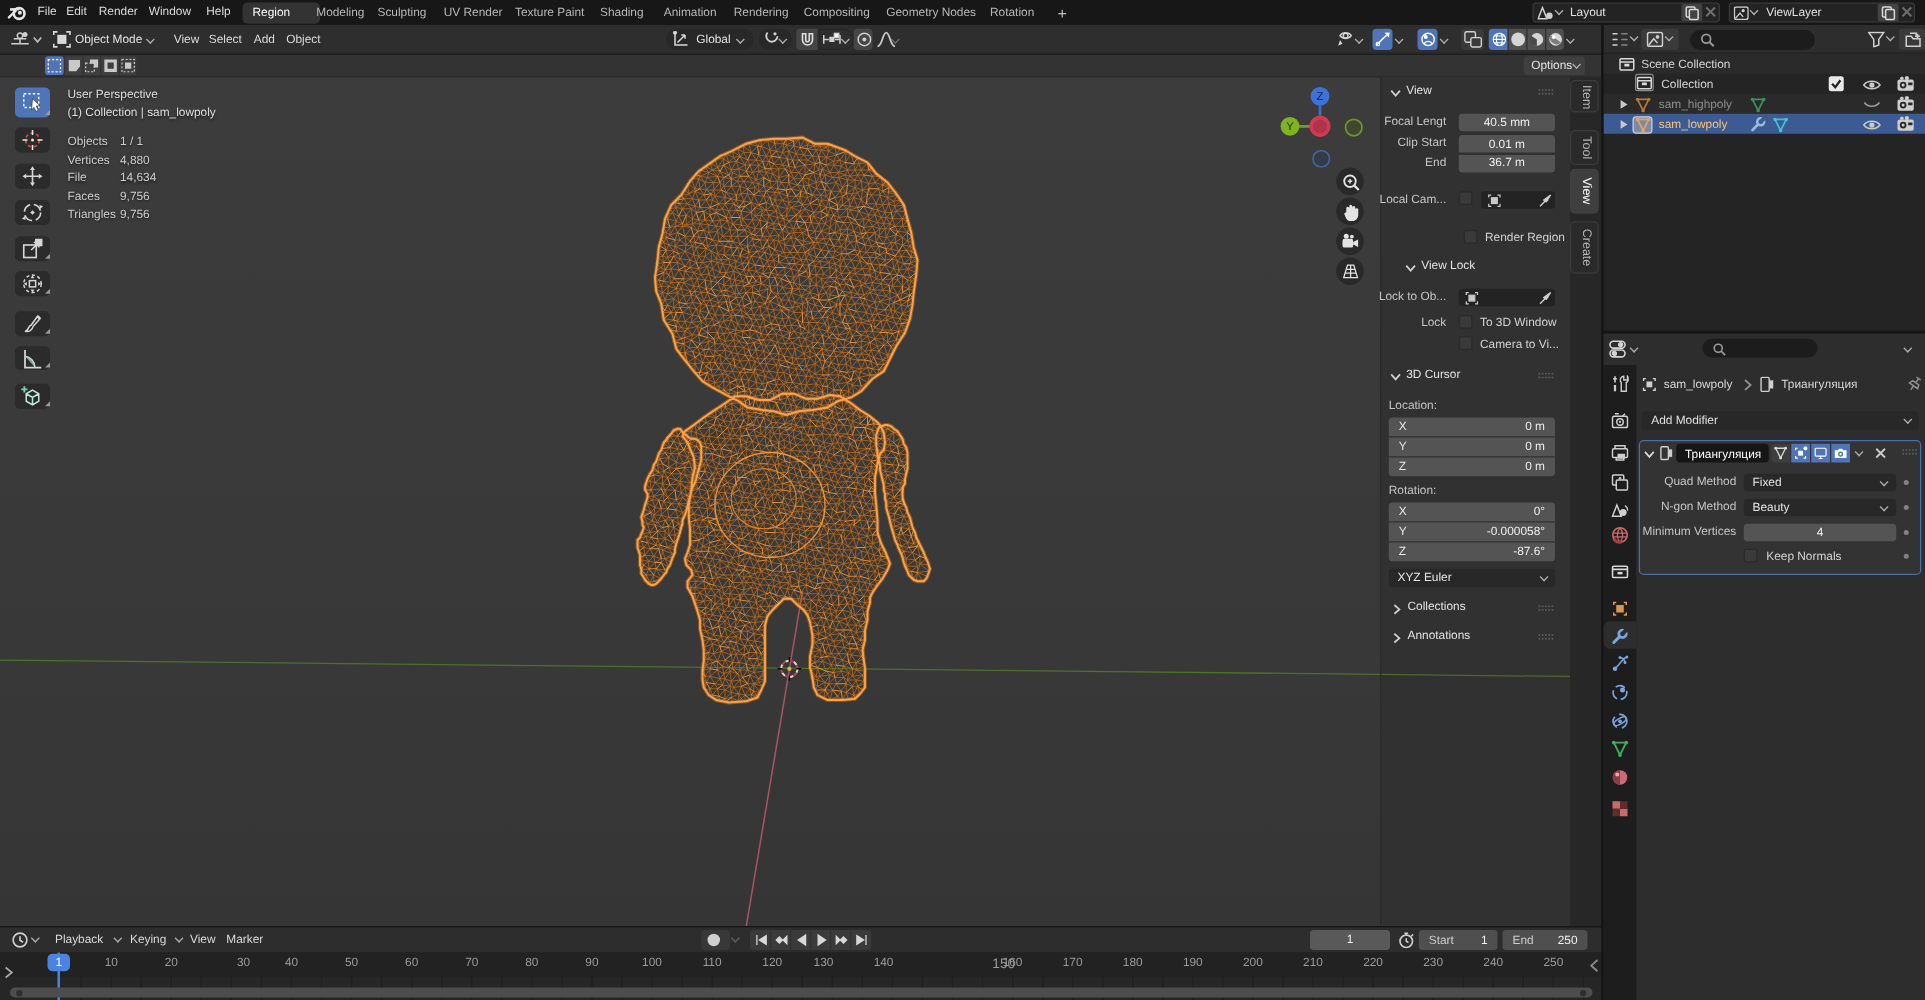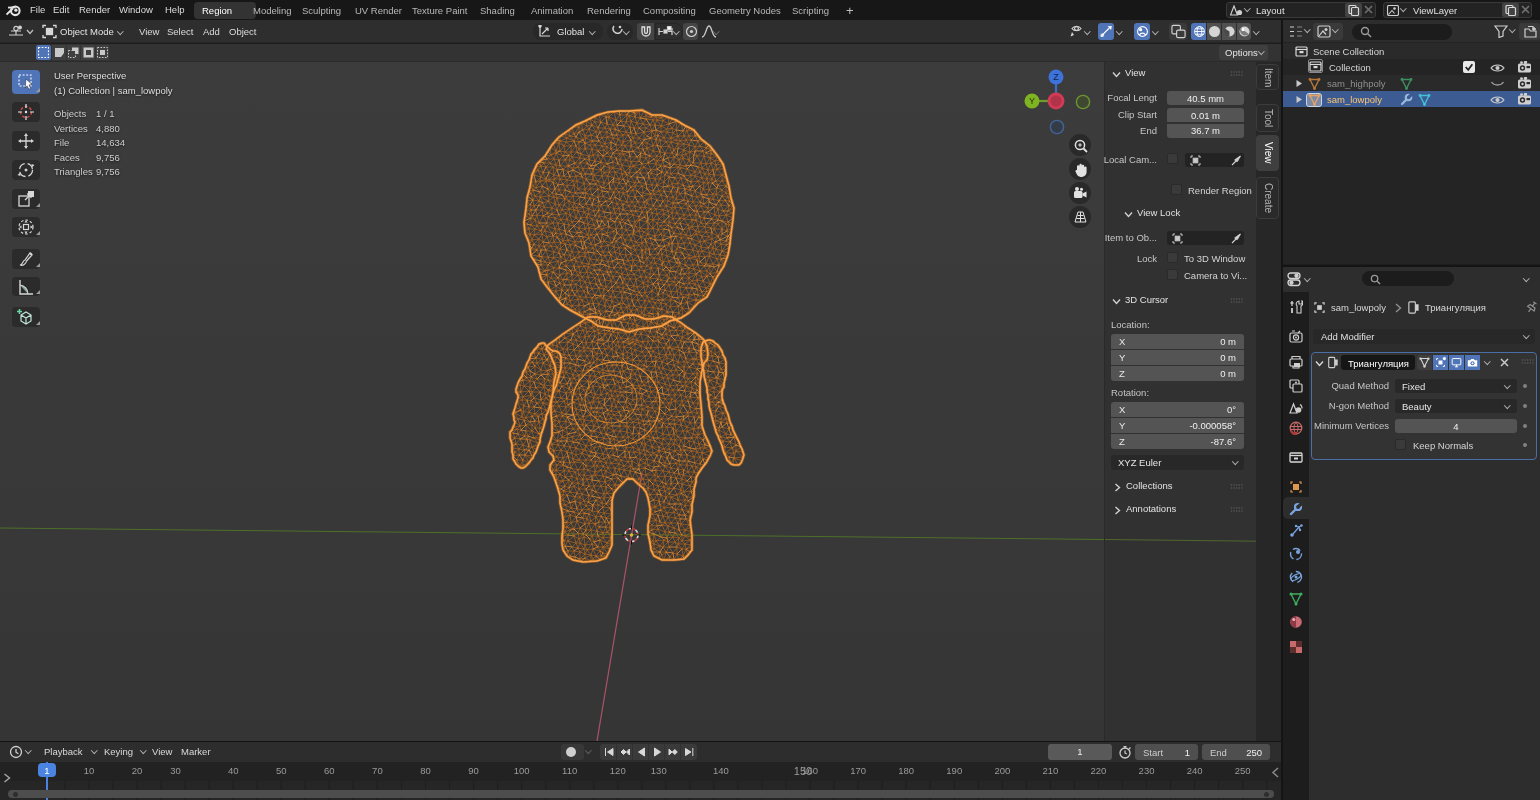--- a/index.html
+++ b/index.html
@@ -25,21 +25,21 @@
 <div class="txt" style="left:202px;top:6px;color:#ffffff">Region</div>
 <div class="txt" style="left:253px;top:6px;color:#b9b9b9">Modeling</div>
 <div class="txt" style="left:302px;top:6px;color:#b9b9b9">Sculpting</div>
 <div class="txt" style="left:355px;top:6px;color:#b9b9b9">UV Render</div>
 <div class="txt" style="left:412px;top:6px;color:#b9b9b9">Texture Paint</div>
 <div class="txt" style="left:480px;top:6px;color:#b9b9b9">Shading</div>
 <div class="txt" style="left:531px;top:6px;color:#b9b9b9">Animation</div>
 <div class="txt" style="left:587px;top:6px;color:#b9b9b9">Rendering</div>
 <div class="txt" style="left:643px;top:6px;color:#b9b9b9">Compositing</div>
 <div class="txt" style="left:709px;top:6px;color:#b9b9b9">Geometry Nodes</div>
-<div class="txt" style="left:792px;top:6px;color:#b9b9b9">Scripting</div>
+<div class="txt" style="left:792px;top:6px;color:#b9b9b9">Rotation</div>
 <div class="txt" style="left:846px;top:4px;color:#bfbfbf;font-size:13px">+</div>
 <div class="abs" style="left:1226px;top:2px;width:150px;height:16px;background:#232323;border:1px solid #3a3a3a;border-radius:3px"></div>
 <svg class="abs" style="left:1230px;top:5px" width="13" height="11" viewBox="0 0 13 11">
 <path d="M0.5 10 L4 1 L7.5 10 Z" fill="none" stroke="#cfcfcf" stroke-width="1.2"></path>
 <circle cx="9.5" cy="7.5" r="2.6" fill="#cfcfcf"></circle>
   </svg>
 <div class="txt" style="left:1256px;top:6px;color:#e0e0e0">Layout</div>
 <span class="v abs" style="left:1245px;top:8px"></span>
 <div class="abs" style="left:1383px;top:2px;width:149px;height:16px;background:#232323;border:1px solid #3a3a3a;border-radius:3px"></div>
 <svg class="abs" style="left:1387px;top:5px" width="12" height="11" viewBox="0 0 12 11">
@@ -357,21 +357,21 @@
   </svg>
 <svg class="abs" style="left:1231px;top:155px" width="11" height="11" viewBox="0 0 11 11">
 <path d="M1 10 L5 6 M5.5 3.5 L7.5 5.5 M4 5 L9.5 1 L6 6.5 Z" stroke="#cfcfcf" stroke-width="1.1" fill="#cfcfcf"></path>
   </svg>
 <div class="abs" style="left:1171px;top:184px;width:11px;height:11px;background:#3a3a3a;border:1px solid #2a2a2a;border-radius:2px"></div>
 <div class="txt" style="left:1188px;top:186px;font-size:9.5px;color:#d4d4d4">Render Region</div>
 <svg class="abs" style="left:1124px;top:210px" width="9" height="9" viewBox="0 0 9 9">
     <path d="M1 2.5 L4.5 6.5 L8 2.5" fill="none" stroke="#d0d0d0" stroke-width="1.4"></path>
   </svg>
 <div class="txt" style="left:1137px;top:208px;font-size:9.5px;color:#e2e2e2">View Lock</div>
-<div class="txt" style="left:1007px;top:233px;width:150px;text-align:right;font-size:9.5px;color:#c6c6c6">Item to Ob...</div>
+<div class="txt" style="left:1007px;top:233px;width:150px;text-align:right;font-size:9.5px;color:#c6c6c6">Lock to Ob...</div>
 <div class="abs" style="left:1167px;top:231px;width:77px;height:14px;background:#232323;border-radius:3px"></div>
 <svg class="abs" style="left:1172px;top:233px" width="11" height="11" viewBox="0 0 11 11">
 <g stroke="#c9c9c9" fill="none" stroke-width="1">
       <path d="M1 3 V1 H3 M8 1 H10 V3 M10 8 V10 H8 M3 10 H1 V8"></path>
 <rect x="3.2" y="3.2" width="4.6" height="4.6" fill="#c9c9c9"></rect>
     </g>
   </svg>
 <svg class="abs" style="left:1231px;top:233px" width="11" height="11" viewBox="0 0 11 11">
 <path d="M1 10 L5 6 M5.5 3.5 L7.5 5.5 M4 5 L9.5 1 L6 6.5 Z" stroke="#cfcfcf" stroke-width="1.1" fill="#cfcfcf"></path>
   </svg>
@@ -827,32 +827,32 @@
 <path d="M5.5 1.5 h3 M7 1.5 v2 M11 4 l1.5 -1.5 M7 5.5 v2.5 l1.8 1" stroke="#cfcfcf" stroke-width="1.2" fill="none"></path>
   </svg>
 <div class="abs" style="left:1135px;top:744px;width:63px;height:16px;background:#4f4f4f;border-radius:3px"></div>
 <div class="txt" style="left:1143px;top:747.5px;font-size:9.5px;color:#cdcdcd">Start</div>
 <div class="txt" style="left:1135px;top:747.5px;width:55px;text-align:right;font-size:9.5px;color:#f0f0f0">1</div>
 <div class="abs" style="left:1202px;top:744px;width:68px;height:16px;background:#4f4f4f;border-radius:3px"></div>
 <div class="txt" style="left:1210px;top:747.5px;font-size:9.5px;color:#cdcdcd">End</div>
 <div class="txt" style="left:1202px;top:747.5px;width:60px;text-align:right;font-size:9.5px;color:#f0f0f0">250</div>
 <div class="txt" style="left:74.0px;top:766px;width:30px;text-align:center;font-size:9.5px;color:#9b9b9b">10</div>
 <div class="txt" style="left:122.07px;top:766px;width:30px;text-align:center;font-size:9.5px;color:#9b9b9b">20</div>
-<div class="txt" style="left:170.14000000000001px;top:766px;width:30px;text-align:left;font-size:9.5px;color:#9b9b9b">30</div>
+<div class="txt" style="left:170.14000000000001px;top:766px;width:30px;text-align:right;font-size:9.5px;color:#9b9b9b">30</div>
 <div class="txt" style="left:218.21px;top:766px;width:30px;text-align:center;font-size:9.5px;color:#9b9b9b">40</div>
 <div class="txt" style="left:266.28000000000003px;top:766px;width:30px;text-align:center;font-size:9.5px;color:#9b9b9b">50</div>
 <div class="txt" style="left:314.35px;top:766px;width:30px;text-align:center;font-size:9.5px;color:#9b9b9b">60</div>
 <div class="txt" style="left:362.42px;top:766px;width:30px;text-align:center;font-size:9.5px;color:#9b9b9b">70</div>
 <div class="txt" style="left:410.49px;top:766px;width:30px;text-align:center;font-size:9.5px;color:#9b9b9b">80</div>
 <div class="txt" style="left:458.56000000000006px;top:766px;width:30px;text-align:center;font-size:9.5px;color:#9b9b9b">90</div>
 <div class="txt" style="left:506.6300000000001px;top:766px;width:30px;text-align:center;font-size:9.5px;color:#9b9b9b">100</div>
 <div class="txt" style="left:554.7px;top:766px;width:30px;text-align:center;font-size:9.5px;color:#9b9b9b">110</div>
 <div class="txt" style="left:602.7700000000001px;top:766px;width:30px;text-align:center;font-size:9.5px;color:#9b9b9b">120</div>
 <div class="txt" style="left:650.84px;top:766px;width:30px;text-align:left;font-size:9.5px;color:#9b9b9b">130</div>
-<div class="txt" style="left:698.9100000000001px;top:766px;width:30px;text-align:right;font-size:9.5px;color:#9b9b9b">140</div>
+<div class="txt" style="left:698.9100000000001px;top:766px;width:30px;text-align:left;font-size:9.5px;color:#9b9b9b">140</div>
 <div class="txt" style="left:788px;top:766px;width:30px;text-align:center;font-size:11px;color:#9b9b9b">150</div>
 <div class="txt" style="left:795.0500000000001px;top:766px;width:30px;text-align:center;font-size:9.5px;color:#9b9b9b">160</div>
 <div class="txt" style="left:843.1200000000001px;top:766px;width:30px;text-align:center;font-size:9.5px;color:#9b9b9b">170</div>
 <div class="txt" style="left:891.19px;top:766px;width:30px;text-align:center;font-size:9.5px;color:#9b9b9b">180</div>
 <div class="txt" style="left:939.2600000000001px;top:766px;width:30px;text-align:center;font-size:9.5px;color:#9b9b9b">190</div>
 <div class="txt" style="left:987.33px;top:766px;width:30px;text-align:center;font-size:9.5px;color:#9b9b9b">200</div>
 <div class="txt" style="left:1035.4px;top:766px;width:30px;text-align:center;font-size:9.5px;color:#9b9b9b">210</div>
 <div class="txt" style="left:1083.47px;top:766px;width:30px;text-align:center;font-size:9.5px;color:#9b9b9b">220</div>
 <div class="txt" style="left:1131.5400000000002px;top:766px;width:30px;text-align:center;font-size:9.5px;color:#9b9b9b">230</div>
 <div class="txt" style="left:1179.6100000000001px;top:766px;width:30px;text-align:center;font-size:9.5px;color:#9b9b9b">240</div>

